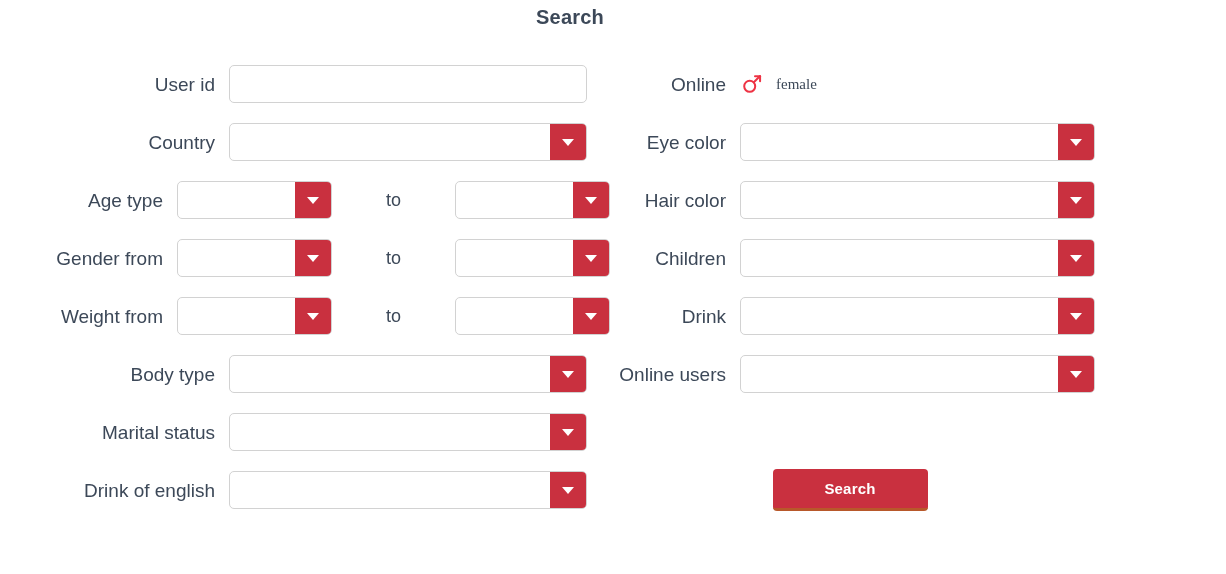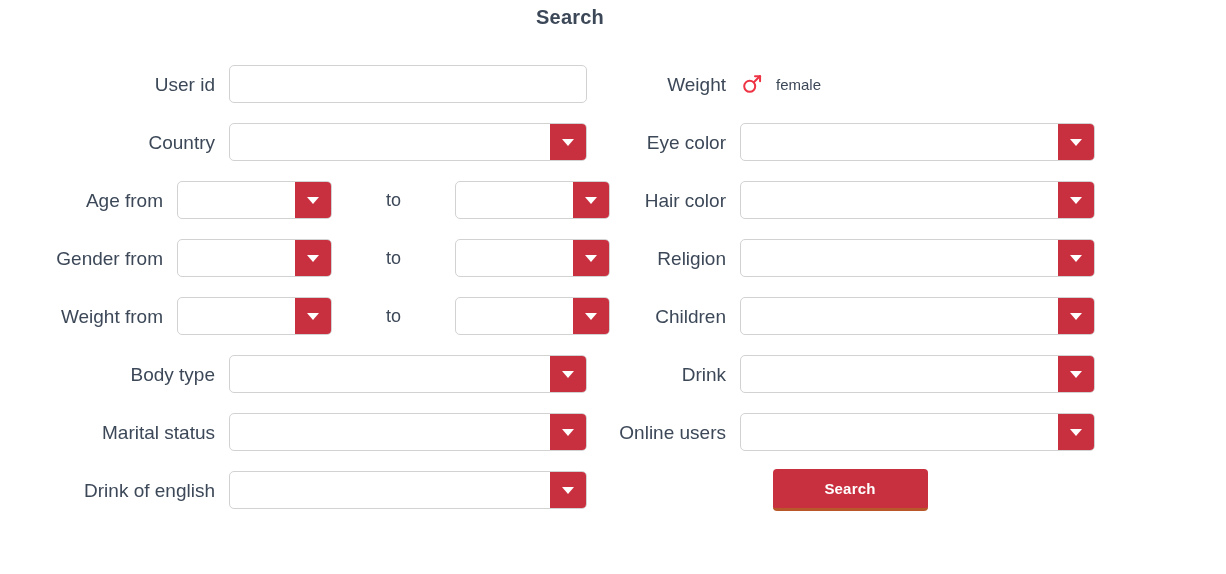--- a/index.html
+++ b/index.html
@@ -123,20 +123,21 @@
     margin-left:14px;
   }
   .gender-icon{
     width:24px;height:24px;
     display:flex;align-items:center;justify-content:center;
     margin-right:12px;
   }
   .gender-text{
     font-size:15px;
     color:#3c4858;
+    font-family:Liberation Serif, serif;
   }
 
   
   #search-btn-wrap{
     position:absolute;
     left:570px;top:469px;
     width:560px;
     display:flex;
     justify-content:center;
   }
@@ -176,21 +177,21 @@
         <div class="sel w-long">
           <span class="sel-value"></span>
           <span class="sel-btn">
             <span class="caret"></span>
           </span>
         </div>
       </div>
     </div>
 
     <div class="row">
-      <div class="label">Age from</div>
+      <div class="label">Age type</div>
       <div class="field-area">
         <div class="sel w-half">
           <span class="sel-value"></span>
           <span class="sel-btn">
             <span class="caret"></span>
           </span>
         </div>
         <span class="to">to</span>
         <div class="sel w-half">
           <span class="sel-value"></span>
@@ -273,21 +274,21 @@
           </span>
         </div>
       </div>
     </div>
 
   </div>
 
   <div class="col col-right">
 
     <div class="row">
-      <div class="label">Weight</div>
+      <div class="label">Online</div>
       <div class="gender">
         <span class="gender-icon">
           <svg width="22" height="22" viewBox="0 0 24 24" aria-hidden="true">
             <circle cx="9.5" cy="14.5" r="6" fill="none" stroke="#ee3344" stroke-width="2.2"></circle>
             <line x1="14.0" y1="10.0" x2="20.5" y2="3.5" stroke="#ee3344" stroke-width="2.2" stroke-linecap="round"></line>
             <line x1="15.3" y1="3.5" x2="20.8" y2="3.5" stroke="#ee3344" stroke-width="2.2" stroke-linecap="round"></line>
             <line x1="20.8" y1="3.5" x2="20.8" y2="9.0" stroke="#ee3344" stroke-width="2.2" stroke-linecap="round"></line>
           </svg>
         </span>
         <span class="gender-text">female</span>
@@ -311,31 +312,20 @@
       <div class="field-area">
         <div class="sel w-right">
           <span class="sel-value"></span>
           <span class="sel-btn">
             <span class="caret"></span>
           </span>
         </div>
       </div>
     </div>
 
-    <div class="row">
-      <div class="label">Religion</div>
-      <div class="field-area">
-        <div class="sel w-right">
-          <span class="sel-value"></span>
-          <span class="sel-btn">
-            <span class="caret"></span>
-          </span>
-        </div>
-      </div>
-    </div>
 
     <div class="row">
       <div class="label">Children</div>
       <div class="field-area">
         <div class="sel w-right">
           <span class="sel-value"></span>
           <span class="sel-btn">
             <span class="caret"></span>
           </span>
         </div>

